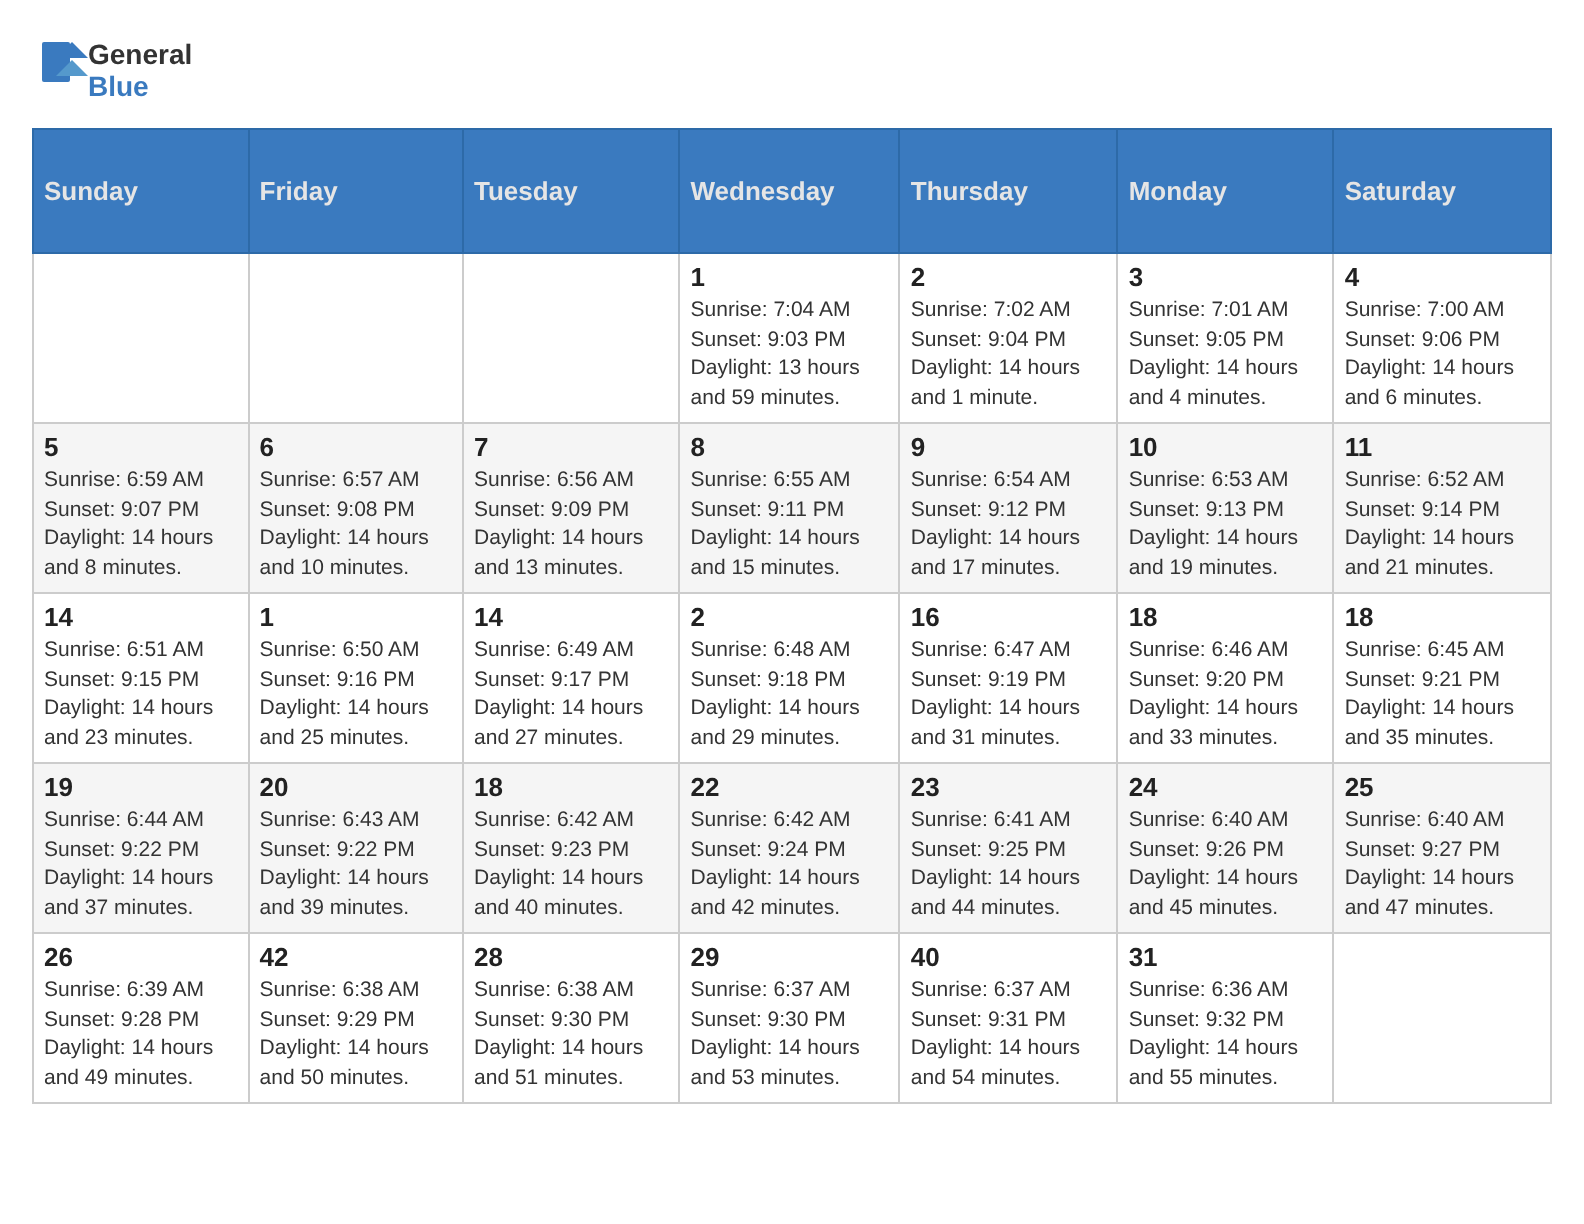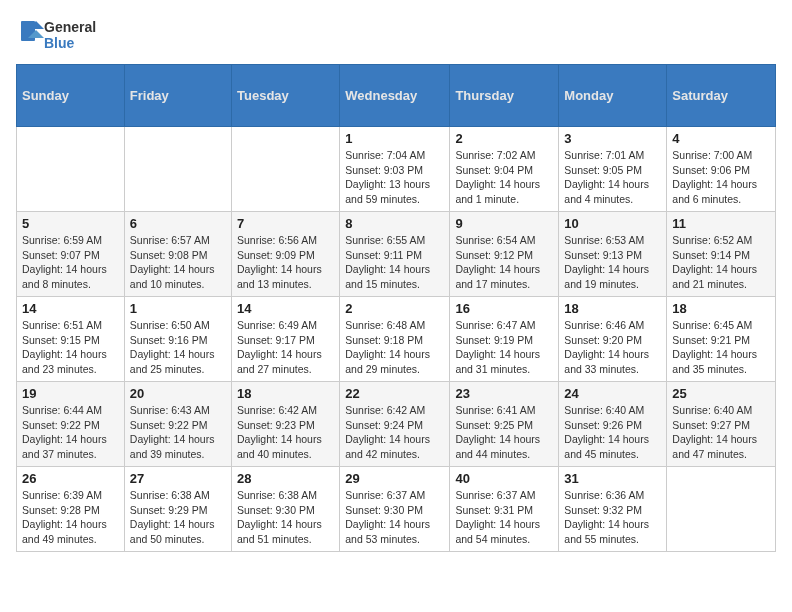--- a/index.html
+++ b/index.html
@@ -218,21 +218,21 @@
           <div class="day-number">25</div>
           <div class="day-info">Sunrise: 6:40 AM<br>Sunset: 9:27 PM<br>Daylight: 14 hours and 47 minutes.</div>
         </td>
       </tr>
       <tr class="week-row">
         <td>
           <div class="day-number">26</div>
           <div class="day-info">Sunrise: 6:39 AM<br>Sunset: 9:28 PM<br>Daylight: 14 hours and 49 minutes.</div>
         </td>
         <td>
-          <div class="day-number">27</div>
+          <div class="day-number">42</div>
           <div class="day-info">Sunrise: 6:38 AM<br>Sunset: 9:29 PM<br>Daylight: 14 hours and 50 minutes.</div>
         </td>
         <td>
           <div class="day-number">28</div>
           <div class="day-info">Sunrise: 6:38 AM<br>Sunset: 9:30 PM<br>Daylight: 14 hours and 51 minutes.</div>
         </td>
         <td>
           <div class="day-number">29</div>
           <div class="day-info">Sunrise: 6:37 AM<br>Sunset: 9:30 PM<br>Daylight: 14 hours and 53 minutes.</div>
         </td>

